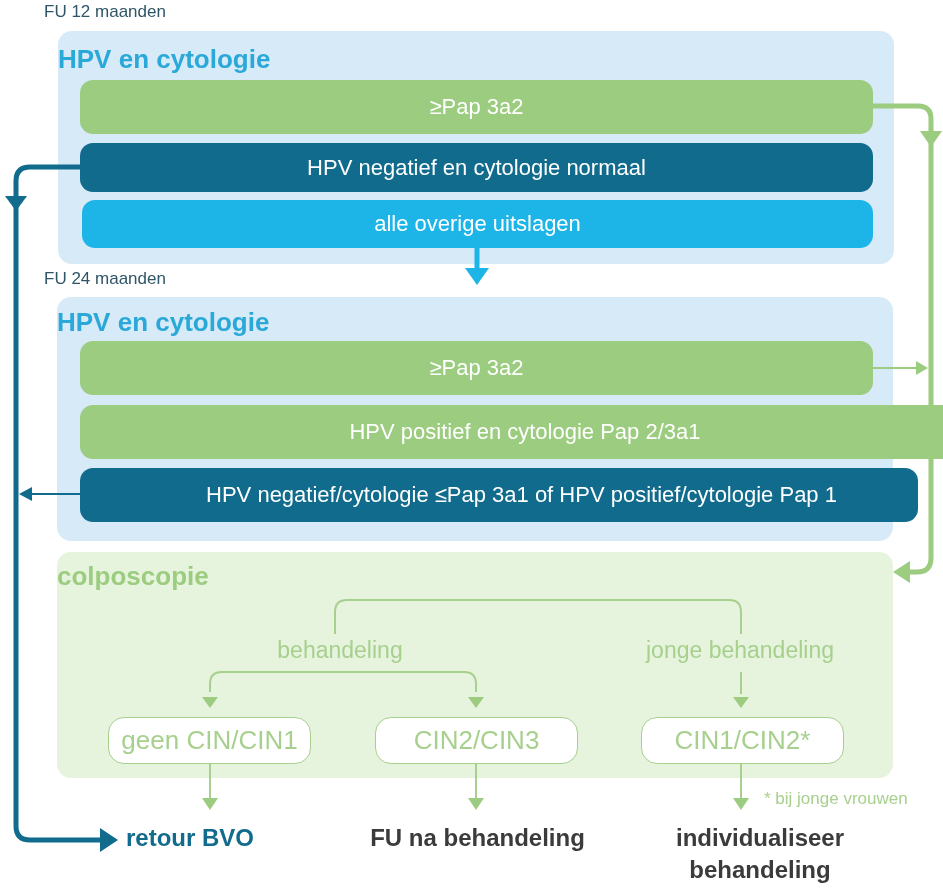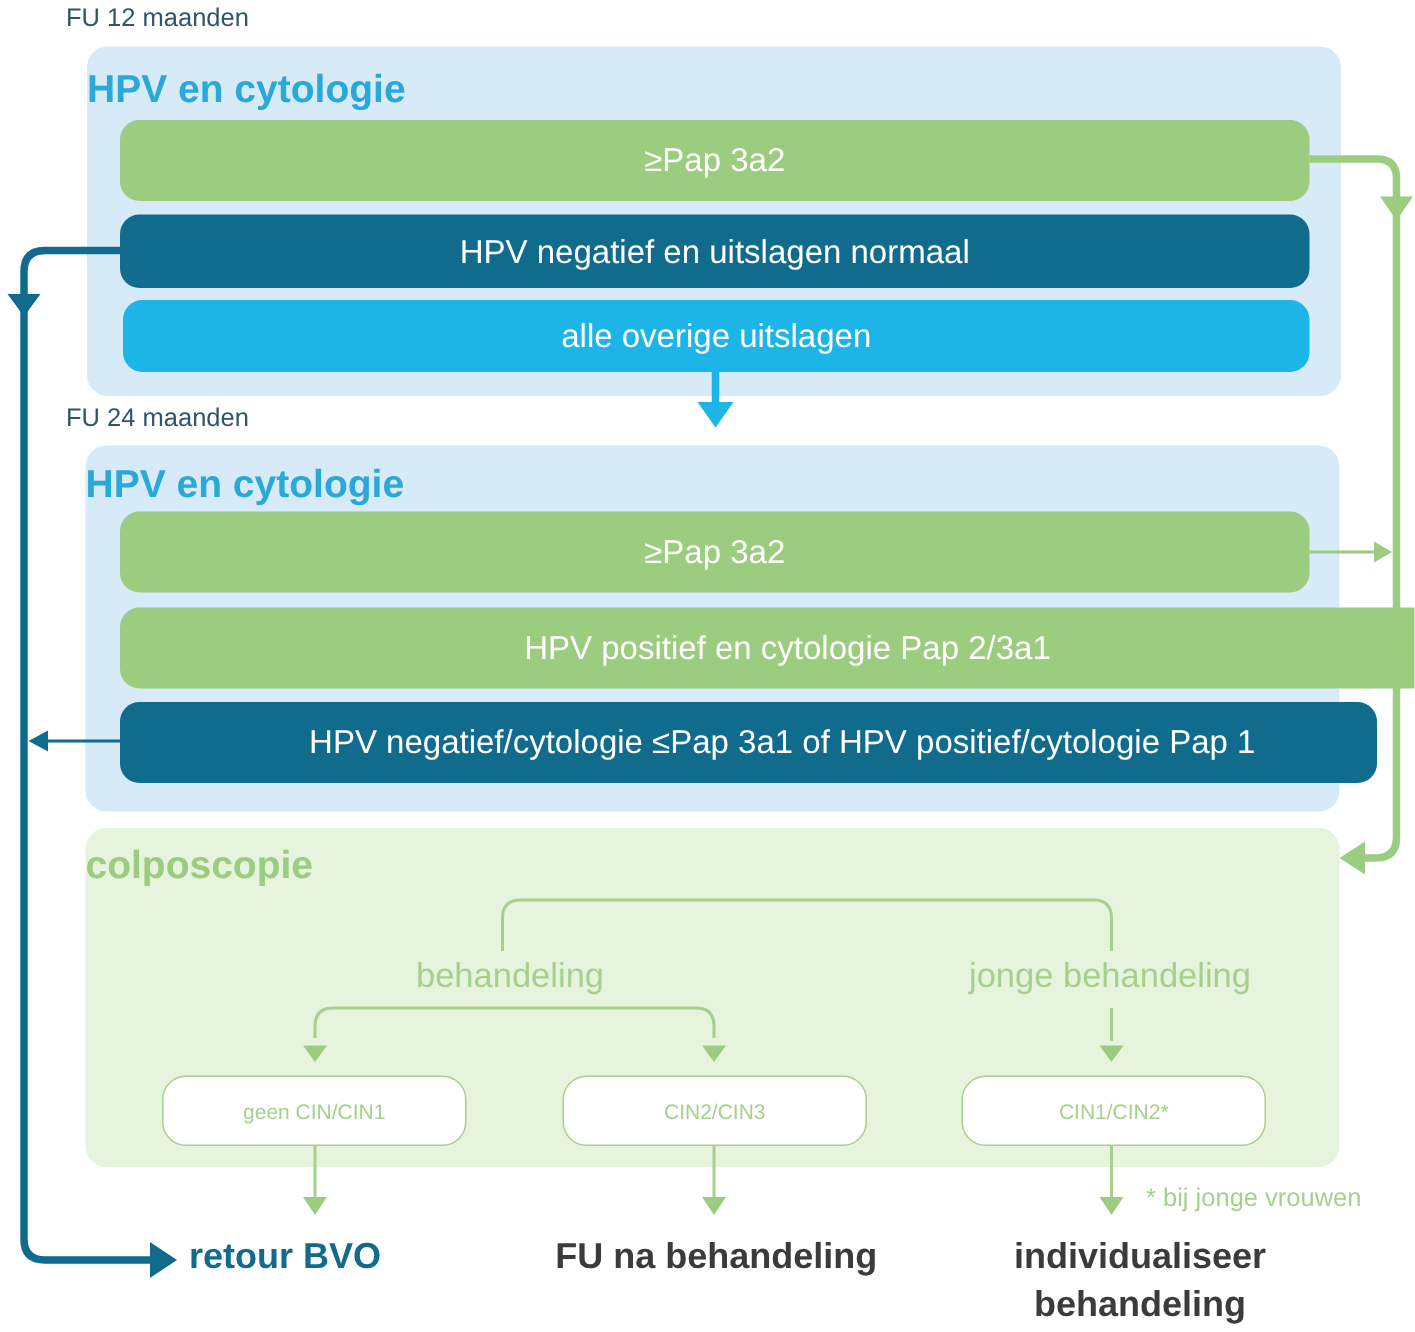--- a/index.html
+++ b/index.html
@@ -11,36 +11,36 @@
   .panel-blue { background: #d6eaf8; }
   .panel-green { background: #e6f3dd; }
   .panel-title { font-weight: bold; font-size: 26px; color: #2aa8d8; text-align: left; }
   .panel-title.green { color: #9ccc7f; }
   .pill { border-radius: 13px; color: #ffffff; font-size: 22px;
           display: flex; align-items: center; justify-content: center; white-space: nowrap; }
   .pill-green { background: #9ccc7f; }
   .pill-dark { background: #116b8c; }
   .pill-cyan { background: #1db4e8; }
   .outline-box { border: 1.5px solid #a7d08e; border-radius: 16px; background: #ffffff;
-                 color: #a7d08e; font-size: 14px; display: flex; align-items: center;
+                 color: #a7d08e; font-size: 26px; display: flex; align-items: center;
                  justify-content: center; box-sizing: border-box; white-space: nowrap; }
   .branch-label { color: #a7d08e; font-size: 23px; text-align: center; white-space: nowrap; }
   .outcome { font-weight: bold; font-size: 24px; color: #3b3b3b; text-align: center; line-height: 32px; }
   .outcome.blue { color: #116b8c; }
   .footnote { color: #a7d08e; font-size: 17px; white-space: nowrap; }
   svg.overlay { position: absolute; left: 0; top: 0; pointer-events: none; }
 </style>
 </head>
 <body>
 
 <div class="abs section-label" style="left:44px; top:2px;">FU 12 maanden</div>
 <div class="abs panel panel-blue" style="left:58px; top:31px; width:836px; height:233px;"></div>
 <div class="abs panel-title" style="left:58px; top:44px; width:836px;">HPV en cytologie</div>
 <div class="abs pill pill-green" style="left:80px; top:80px; width:793px; height:54px;">≥Pap 3a2</div>
-<div class="abs pill pill-dark" style="left:80px; top:143px; width:793px; height:49px;">HPV negatief en uitslagen normaal</div>
+<div class="abs pill pill-dark" style="left:80px; top:143px; width:793px; height:49px;">HPV negatief en cytologie normaal</div>
 <div class="abs pill pill-cyan" style="left:82px; top:200px; width:791px; height:48px;">alle overige uitslagen</div>
 
 <div class="abs section-label" style="left:44px; top:269px;">FU 24 maanden</div>
 <div class="abs panel panel-blue" style="left:57px; top:297px; width:836px; height:244px;"></div>
 <div class="abs panel-title" style="left:57px; top:307px; width:836px;">HPV en cytologie</div>
 <div class="abs pill pill-green" style="left:80px; top:341px; width:793px; height:54px;">≥Pap 3a2</div>
 <div class="abs pill pill-green" style="left:80px; top:405px; width:890px; height:54px;">HPV positief en cytologie Pap 2/3a1</div>
 <div class="abs pill pill-dark" style="left:80px; top:468px; width:793px; height:54px;padding-left:45px;">HPV negatief/cytologie ≤Pap 3a1 of HPV positief/cytologie Pap 1</div>
 
 <div class="abs panel panel-green" style="left:57px; top:552px; width:836px; height:226px;"></div>

